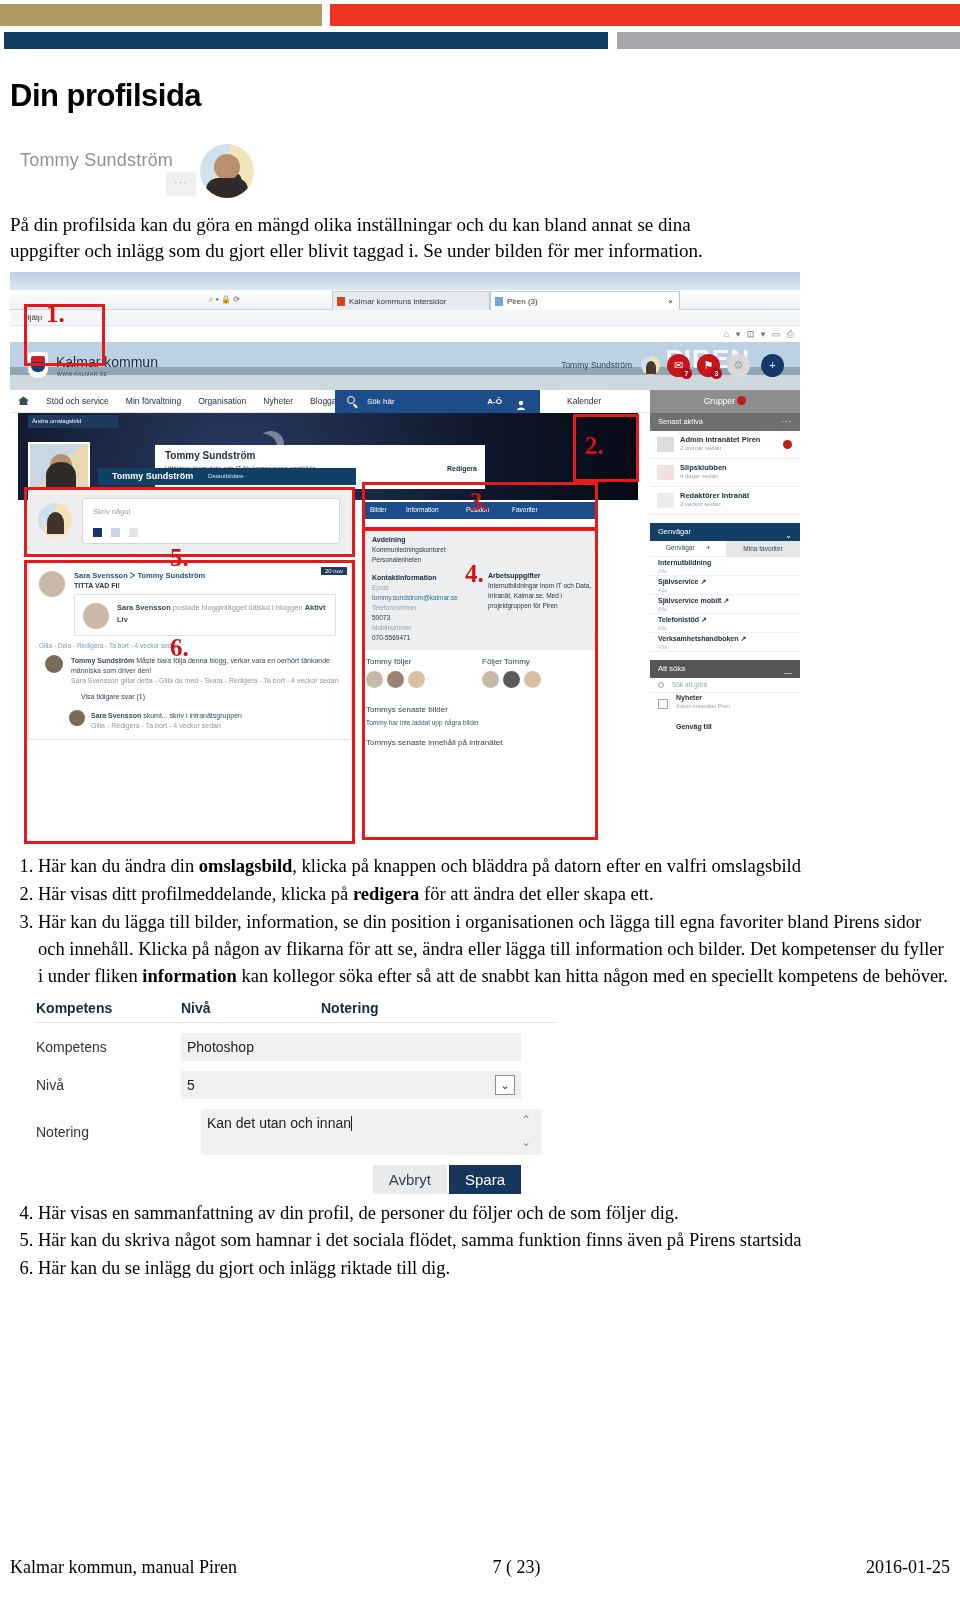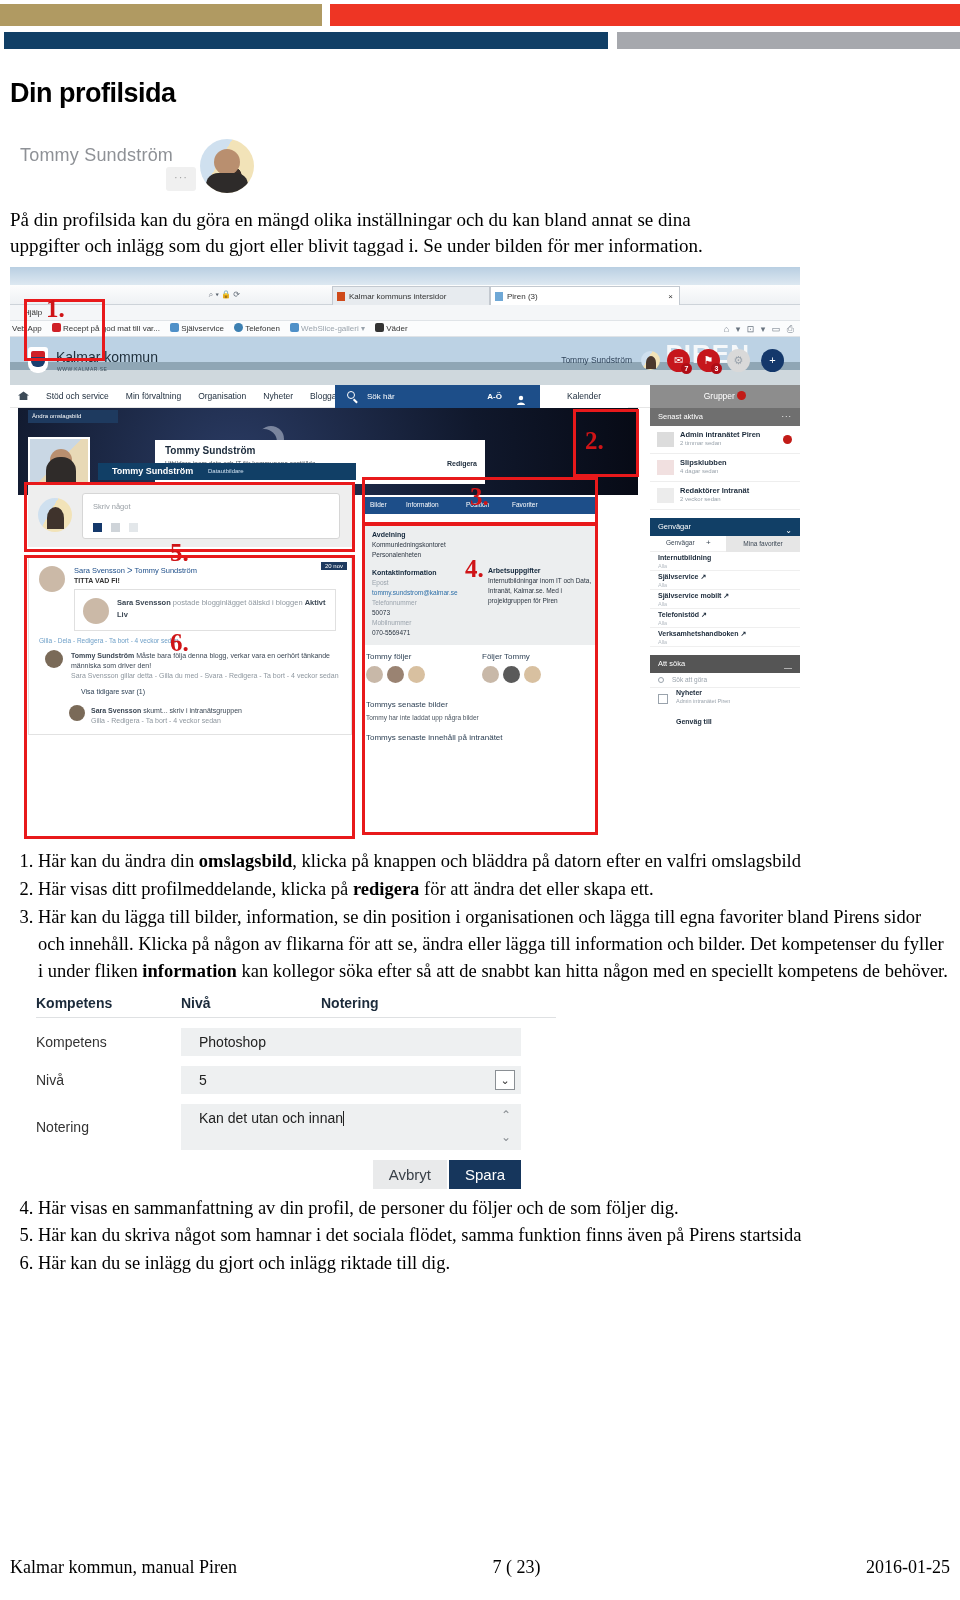--- a/index.html
+++ b/index.html
@@ -17,21 +17,21 @@
   .topbars { position:relative; width:960px; height:48px; }
   .bar-gold   { position:absolute; left:0;   top:4px;  width:322px; height:22px; background:#b09a62; }
   .bar-red    { position:absolute; left:330px; top:4px; width:630px; height:22px; background:#ee3524; }
   .bar-navy   { position:absolute; left:4px; top:32px; width:604px; height:17px; background:#113f66; }
   .bar-gray   { position:absolute; left:617px; top:32px; width:343px; height:17px; background:#a6a8ad; }
 
   
   .wrap { padding:0 8px; }
   h1.page-title {
     font-family:"Liberation Sans", sans-serif;
-    font-size:27px; font-weight:bold; letter-spacing:-0.5px;
+    font-size:31px; font-weight:bold; letter-spacing:-0.5px;
     margin:30px 0 22px 2px;
   }
   p.lead { font-size:19px; line-height:1.35; margin:6px 0 0 2px; }
   p.body { font-size:19px; line-height:1.38; margin:0 0 0 2px; }
   b { font-weight:bold; }
 
   
   .namestrip { position:relative; height:70px; margin:16px 0 6px 6px; }
   .namestrip .uname {
     position:absolute; left:6px; top:14px;
@@ -228,21 +228,21 @@
   .shot .composer .av::after{ content:""; position:absolute; left:9px; top:9px; width:17px; height:22px; border-radius:50% 50% 0 0; background:#3f332c;}
   .shot .composer .box { position:absolute; left:54px; top:8px; width:258px; height:46px; background:#fff; border:1px solid #d6d6d6; border-radius:3px; }
   .shot .composer .box .ph { position:absolute; left:10px; top:8px; font-size:7.5px; color:#9aa0a6; }
   .shot .composer .box .ic { position:absolute; bottom:6px; width:9px; height:9px; }
 
   .shot .post {
     position:absolute; left:18px; top:290px; width:324px; height:178px; background:#fff; border:1px solid #e2e2e2;
   }
   .shot .post .datebadge { position:absolute; right:4px; top:4px; background:#1e3a5f; color:#fff; font-size:6px; padding:1px 4px; }
   .shot .post .av { position:absolute; border-radius:50%; background:#cbb9a7; }
-  .shot .post .blue { color:#1d4e89; font-weight:normal; }
+  .shot .post .blue { color:#1d4e89; font-weight:bold; }
   .shot .post .l1 { position:absolute; left:45px; top:8px; font-size:7.5px; }
   .shot .post .l2 { position:absolute; left:45px; top:19px; font-size:7px; font-weight:bold; color:#333; }
   .shot .post .inner { position:absolute; left:45px; top:31px; width:262px; height:42px; border:1px solid #e0e0e0; }
   .shot .post .inner .t { position:absolute; left:42px; top:7px; width:212px; font-size:7.5px; line-height:12px; color:#8e979f; }
   .shot .post .acts { position:absolute; left:10px; top:79px; font-size:6.5px; color:#6fa0c8; }
   .shot .post .cmt { position:absolute; left:42px; top:93px; width:272px; font-size:7px; line-height:10px; color:#3b4754; }
   .shot .post .cmt2 { position:absolute; left:62px; top:148px; width:252px; font-size:7px; line-height:10px; color:#3b4754; }
   .shot .post .more { position:absolute; left:52px; top:130px; font-size:7px; color:#2f4256; }
 
   
@@ -288,23 +288,23 @@
   
   .komp { position:relative; width:520px; margin:10px 0 0 28px; font-family:"Liberation Sans", sans-serif; }
   .komp .hdr { display:flex; border-bottom:1px solid #dfe1e3; padding-bottom:6px; }
   .komp .hdr div { font-size:14px; font-weight:bold; color:#1b2a3a; }
   .komp .h1c { width:145px; }
   .komp .h2c { width:140px; }
   .komp .row { display:flex; align-items:center; margin-top:10px; }
   .komp .lbl { width:145px; font-size:14px; color:#333; }
   .komp .fld {
     position:relative; width:340px; background:#eef0f1; border:none; height:28px;
-    font-size:14px; color:#222; line-height:28px; padding-left:18px;
-  }
-  .komp .fld.tall { height:46px; }
+    font-size:14px; color:#222; line-height:28px; padding-left:6px;
+  }
+  .komp .fld.tall { height:46px;margin-left:20px; }
   .komp .caret { display:inline-block; width:1px; height:15px; background:#222; vertical-align:-3px; }
   .komp .ddbtn {
     position:absolute; right:6px; top:4px; width:20px; height:20px; border:1px solid #8a8f94; background:#fff;
     font-size:11px; text-align:center; line-height:18px; color:#333;
   }
   .komp .spin { position:absolute; right:8px; top:4px; font-size:12px; color:#8a8f94; line-height:14px; text-align:center; width:14px; }
   .komp .spin.dn { top:26px; }
   .komp .btns { display:flex; justify-content:flex-end; gap:2px; margin-top:10px; width:485px; }
   .komp .btn { padding:6px 16px; font-size:15px; }
   .komp .btn.cancel { background:#e9eaeb; color:#3a4149; }
@@ -352,28 +352,20 @@
     <div class="tab" style="left:322px;width:158px;">
       <span class="favi" style="background:#cf4a1a;"></span>
       <span>Kalmar kommuns intersidor</span>
     </div>
     <div class="tab active" style="left:480px;width:190px;">
       <span class="favi" style="background:#6fa8d6;"></span>
       <span>Piren (3)</span>
       <span style="position:absolute;right:6px;top:0;">×</span>
     </div>
     <div class="menu-row">Hjälp</div>
-    <div class="fav-row">
-      <span class="it">Veb App</span>
-      <span class="fi" style="background:#cf2027;"></span><span class="it">Recept på god mat till var...</span>
-      <span class="fi" style="background:#4f90c8;"></span><span class="it">Självservice</span>
-      <span class="fi" style="background:#3c7fb1;border-radius:50%;"></span><span class="it">Telefonen</span>
-      <span class="fi" style="background:#4f90c8;"></span><span class="it" style="color:#9aa3ac;">WebSlice-galleri ▾</span>
-      <span class="fi" style="background:#333;"></span><span class="it">Väder</span>
-    </div>
     <div class="toolbtns">⌂ ▾ ⊡ ▾ ▭ ⎙</div>
 
     <div class="hero">
       <div class="piren">PIREN</div>
       <div class="logo-crest"></div>
       <div class="kk">Kalmar kommun</div>
       <div class="kkurl">WWW.KALMAR.SE</div>
       <div class="uname">Tommy Sundström</div>
       <div class="av"></div>
       <div class="cbtn" style="right:110px;background:#c6161c;">

